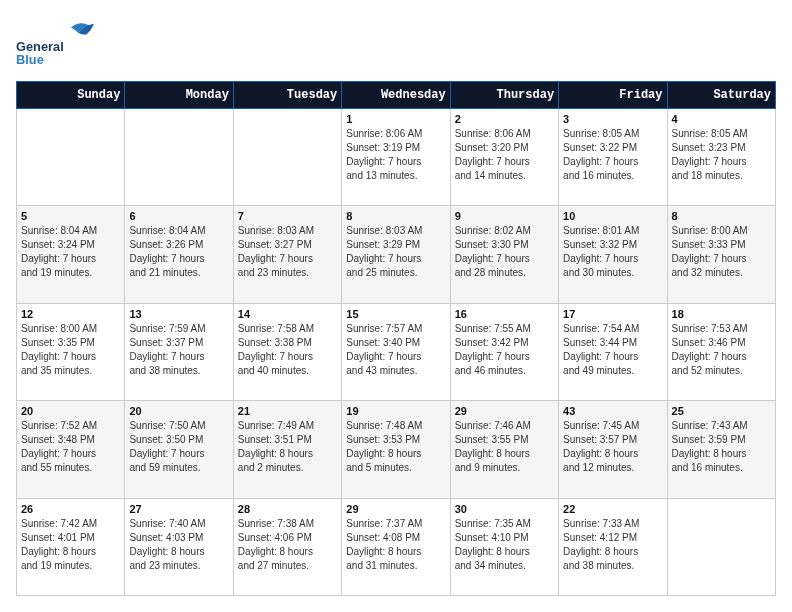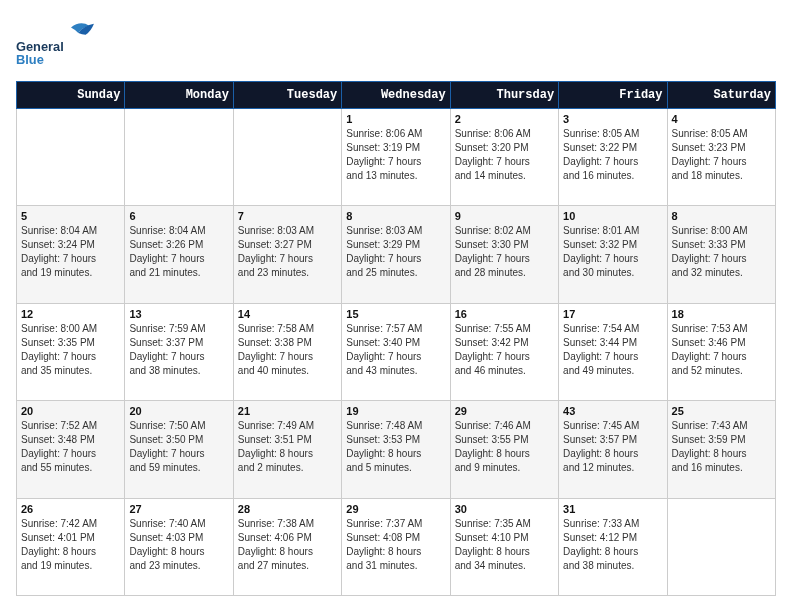--- a/index.html
+++ b/index.html
@@ -252,20 +252,20 @@
           </td>
           <td>
             <div class="day-num">29</div>
             <div class="day-info">Sunrise: 7:37 AM<br>Sunset: 4:08 PM<br>Daylight: 8 hours<br>and 31 minutes.</div>
           </td>
           <td>
             <div class="day-num">30</div>
             <div class="day-info">Sunrise: 7:35 AM<br>Sunset: 4:10 PM<br>Daylight: 8 hours<br>and 34 minutes.</div>
           </td>
           <td>
-            <div class="day-num">31</div>
+            <div class="day-num">22</div>
             <div class="day-info">Sunrise: 7:33 AM<br>Sunset: 4:12 PM<br>Daylight: 8 hours<br>and 38 minutes.</div>
           </td>
           <td></td>
         </tr>
       </tbody>
   </table>
 </div>
 
 </body></html>

